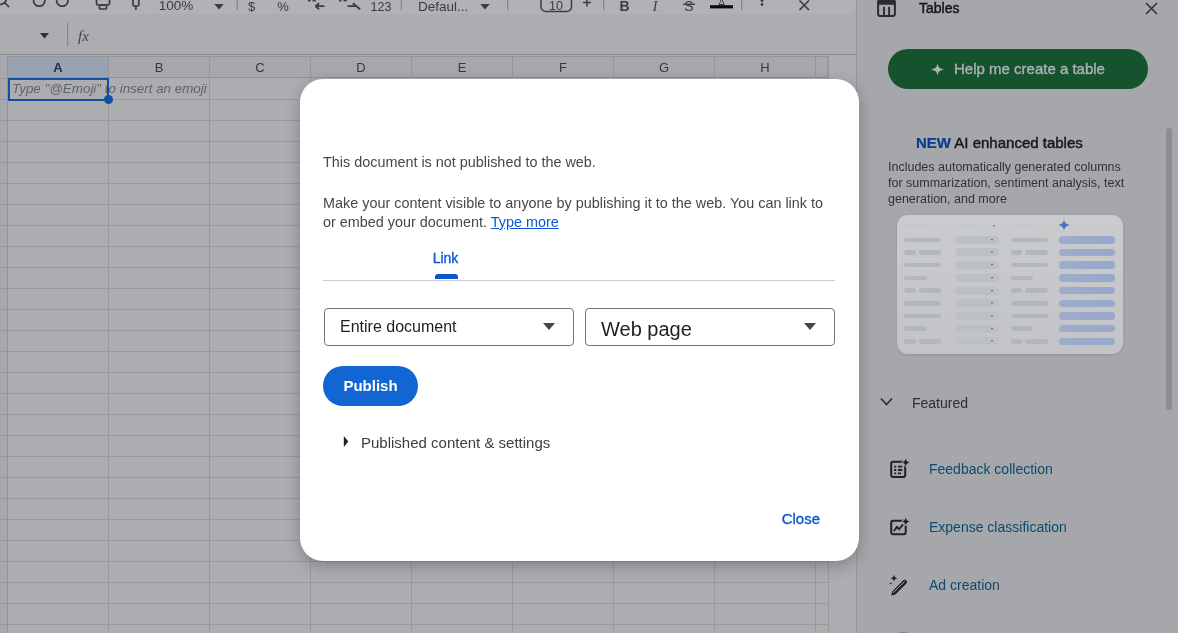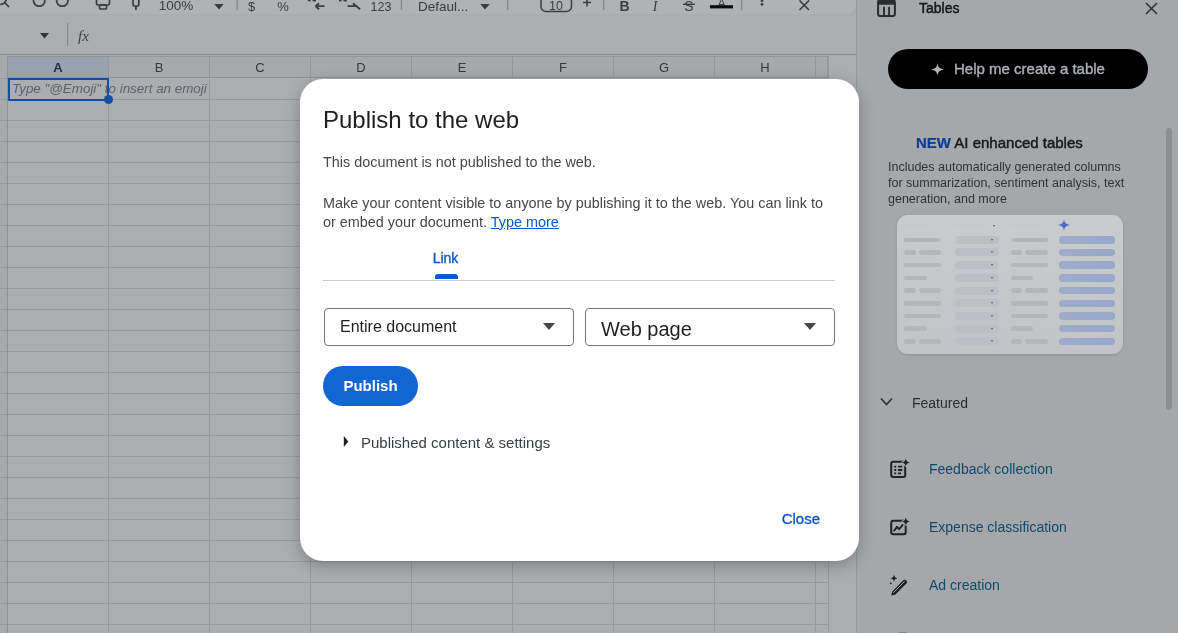--- a/index.html
+++ b/index.html
@@ -21,21 +21,21 @@
 }
 #gridright { position:absolute; left:828px; top:56px; width:28px; height:577px; background:#abadb1; border-left:1px solid #97999b; }
 
 #selcell { position:absolute; left:8px; top:78px; width:101px; height:22.5px; border:2px solid #1251a2; }
 #selhandle { position:absolute; left:104px; top:95px; width:9px; height:9px; border-radius:50%; background:#1251a2; }
 #a1text { position:absolute; left:12px; top:81px; font-size:13.4px; font-style:italic; color:#5f6266; white-space:nowrap; }
 
 
 #sidebar { position:absolute; left:856px; top:0; width:322px; height:633px; background:#a5a7ab; border-left:1px solid #97999c; }
 #sb-title { position:absolute; left:62px; top:0px; font-size:14px; color:#141515; -webkit-text-stroke:0.45px #141515; }
-#sb-btn { position:absolute; left:31px; top:49px; width:260px; height:40px; border-radius:20px; background:#000000; color:#abafb6; font-size:15px; -webkit-text-stroke:0.4px #abafb6; text-align:center; line-height:40px; }
+#sb-btn { position:absolute; left:31px; top:49px; width:260px; height:40px; border-radius:20px; background:#14532d; color:#abafb6; font-size:15px; -webkit-text-stroke:0.4px #abafb6; text-align:center; line-height:40px; }
 #sb-new { position:absolute; left:31px; top:134px; font-size:15px; color:#161819; -webkit-text-stroke:0.45px #161819; }
 #sb-new b { color:#083d92; -webkit-text-stroke:0.2px #083d92; font-weight:600;margin-left:28px; }
 #sb-para { position:absolute; left:31px; top:159px; width:238px; font-size:12.5px; line-height:16px; color:#303233; }
 #sb-card { position:absolute; left:40px; top:215px; width:226px; height:139px; border-radius:11px;
   background:linear-gradient(#c9cbcd, #c2c4c7); box-shadow:0 1px 3px rgba(0,0,0,0.12); }
 .b { position:absolute; height:4.5px; border-radius:2.5px; }
 .g1 { background:#b4b7ba; }
 .g2 { background:#bcbfc3; height:8px; border-radius:4px; }
 .bl { background:linear-gradient(90deg,#9fabc9,#98a8cb); height:7.5px; border-radius:3.5px; }
 .car { position:absolute; width:0; height:0; border-left:1.6px solid transparent; border-right:1.6px solid transparent; border-top:2px solid #5a5c5f; }
@@ -225,21 +225,20 @@
     <path d="M5 0.6 C5.3 2.6 6 3.8 8.6 4.3 C6 4.8 5.3 6 5 8 C4.7 6 4 4.8 1.4 4.3 C4 3.8 4.7 2.6 5 0.6z" fill="#1f2123"></path>
     <circle cx="1.8" cy="9.3" r="0.9" fill="#1f2123"></circle>
   </svg>
   <div class="sb-item" style="top:577px">Ad creation</div>
 
   <div class="abs" style="left:42px;top:631.5px;width:8px;height:1.5px;border-radius:1px;background:#85878a"></div>
   <div class="abs" style="left:309px;top:128px;width:6px;height:282px;border-radius:3px;background:#8c8e91"></div>
 </div>
 
 <div class="abs" id="dialog" style="left:300px;top:78.5px;width:559px;height:482px;background:#fff;border-radius:23px;box-shadow:0 5px 16px rgba(0,0,0,0.25)">
-  <div class="abs" style="left:23px;top:27px;font-size:24px;color:#1f1f1f">Publish to the web</div>
   <div class="abs" style="left:23px;top:75px;font-size:14.4px;color:#474747">This document is not published to the web.</div>
   <div class="abs" style="left:23px;top:115px;width:505px;font-size:14.4px;line-height:19.5px;color:#474747">Make your content visible to anyone by publishing it to the web. You can link to or embed your document. <a style="color:#0b57d0;text-decoration:underline">Type more</a></div>
   <div class="abs" style="left:23px;top:171px;width:245px;text-align:center;font-size:14px;color:#0b57d0;-webkit-text-stroke:0.35px #0b57d0">Link</div>
   <div class="abs" style="left:134.5px;top:195.5px;width:23px;height:4.5px;background:#0b57d0;border-radius:3px 3px 0 0"></div>
   <div class="abs" style="left:23px;top:201.5px;width:512px;height:1px;background:#c9cbce"></div>
   <div class="abs" style="left:23.5px;top:229px;width:250px;height:38.5px;border:1px solid #747775;border-radius:4px"></div>
   <div class="abs" style="left:40px;top:239px;font-size:16px;color:#1f1f1f">Entire document</div>
   <svg class="abs" style="left:243px;top:244px" width="12" height="7" viewBox="0 0 12 7">
         <path d="M0 0 h12 l-6 7z" fill="#444746"></path>
       </svg>

